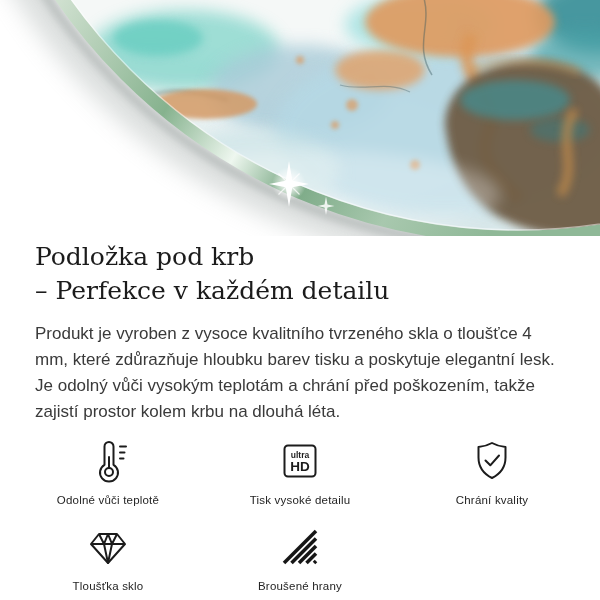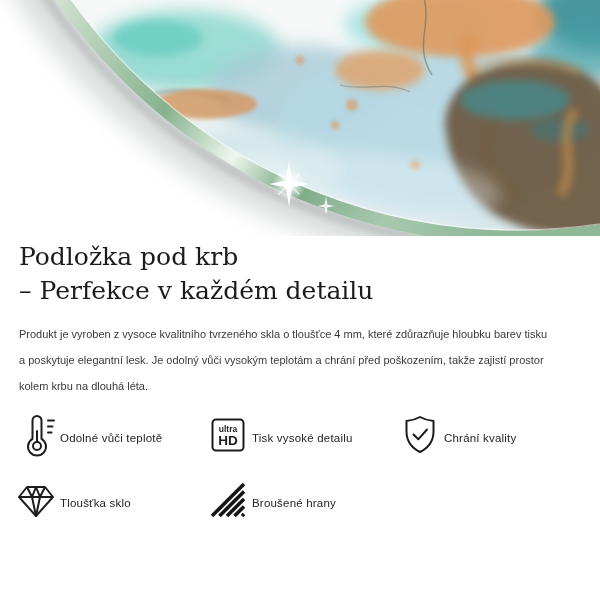--- a/index.html
+++ b/index.html
@@ -3,36 +3,36 @@
 <meta charset="utf-8">
 <style>
   html,body{margin:0;padding:0;}
   body{
     width:600px;height:600px;background:#ffffff;
     font-family:"Liberation Sans",sans-serif;color:#333;
     overflow:hidden;position:relative;
   }
   .hero{width:600px;height:236px;overflow:hidden;position:relative;background:#fff;}
   .hero svg{display:block;}
-  .content{padding:0 19px;}
+  .content{padding:0 19px;margin-left:16px;}
   h1{
     margin:4px 0 0;
     font-family:"DejaVu Serif","Liberation Serif",serif;
     font-weight:400;font-size:25px;line-height:34px;color:#1b1b1b;
   }
   h1 span{display:block;}
   .desc{
-    margin:13px 0 0;font-size:11px;line-height:26px;color:#3a3a3a;
+    margin:13px 0 0;font-size:17px;line-height:26px;color:#3a3a3a;
     max-width:530px;
   }
   .features{
     display:grid;grid-template-columns:repeat(3,1fr);
     row-gap:13px;margin-top:8px;padding:0 12px;
   }
-  .feature{display:flex;flex-direction:row;align-items:center;}
+  .feature{display:flex;flex-direction:column;align-items:center;}
   .feature .iconbox{height:52px;display:flex;align-items:flex-end;justify-content:center;}
   .feature .label{margin-top:9px;font-size:11.5px;color:#242424;letter-spacing:.2px;}
   .ico{stroke:#1c1c1c;fill:none;stroke-width:2;}
 </style>
 </head>
 <body>
 
 <div class="hero">
   <svg viewBox="0 0 600 236" width="600" height="236">
     <defs>

